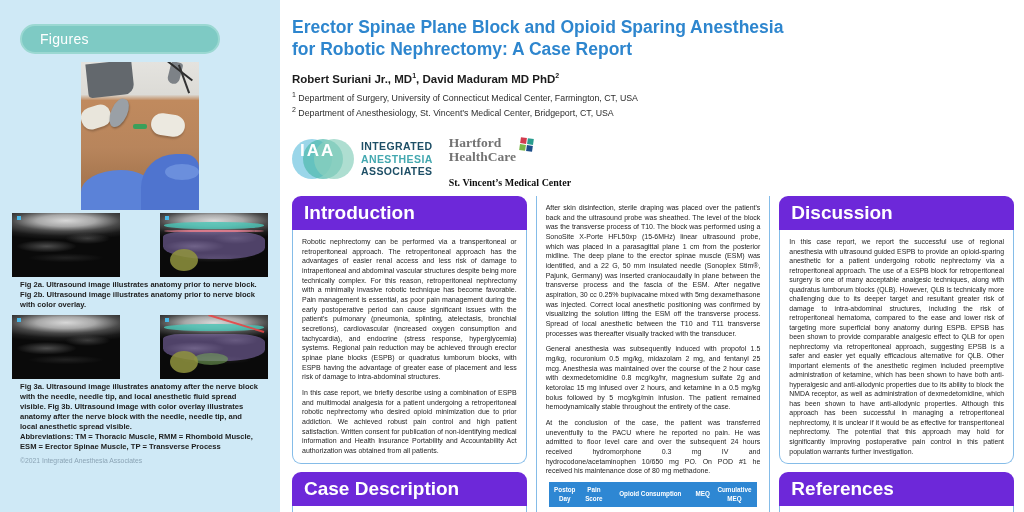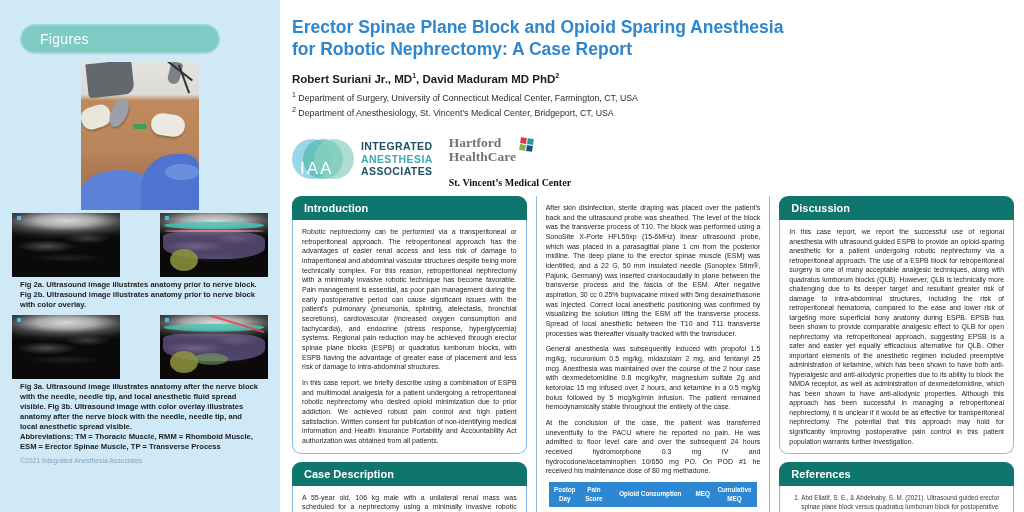--- a/index.html
+++ b/index.html
@@ -75,37 +75,37 @@
   .authors sup, .affil sup { font-size:7px; }
   .affil { font-size:8.8px; color:#2c2c2c; line-height:1.5; }
 
   .logos { display:flex; gap:16px; align-items:flex-start; margin-top:16px; margin-right:4px; }
   .iaa-logo { display:flex; align-items:center; gap:7px; }
   .iaa-circles { position:relative; width:62px; height:46px; flex:none; }
   .iaa-c { position:absolute; width:40px; height:40px; border-radius:50%; top:3px; }
   .iaa-c1 { left:0;  background:rgba(120,200,225,.75); }
   .iaa-c2 { left:11px; background:rgba(78,185,172,.7); }
   .iaa-c3 { left:22px; background:rgba(140,208,190,.7); }
-  .iaa-acronym { position:absolute; top:23px; left:8px; color:#ffffff; font-size:17px; font-weight:normal; letter-spacing:2px; z-index:2; }
+  .iaa-acronym { position:absolute; top:5px; left:8px; color:#ffffff; font-size:17px; font-weight:bold; letter-spacing:2px; z-index:2; }
   .iaa-text { font-size:10.5px; font-weight:bold; line-height:1.18; letter-spacing:.4px; }
   .iaa-l1, .iaa-l3 { color:#1e4f66; }
   .iaa-l2 { color:#43a8b0; }
   .hhc-logo { font-family:"Liberation Serif", serif; }
   .hhc-top { display:flex; align-items:flex-start; gap:4px; }
   .hhc-name { font-size:13.5px; font-weight:bold; color:#737373; line-height:1.05; }
   .hhc-icon { display:grid; grid-template-columns:6px 6px; grid-template-rows:6px 6px; gap:1px; margin-top:2px; transform:rotate(8deg); }
   .hhc-sq1 { background:#d23b4e; } .hhc-sq2 { background:#2a9d8f; }
   .hhc-sq3 { background:#7ab648; } .hhc-sq4 { background:#1d4e89; }
   .hhc-sub { font-size:10px; font-weight:bold; color:#101010; margin-top:13px; }
 
   .columns { display:flex; gap:9px; margin-top:8px; height:386px; overflow:hidden; }
   .col { flex:1; min-width:0; }
   .panel { margin-bottom:8px; }
   .panel-header {
-    background:#0f766e; color:#fff; font-size:11px; font-weight:bold;
+    background:#6d28d9; color:#fff; font-size:19px; font-weight:bold;
     padding:6px 12px; border-radius:9px 9px 0 0;
   }
   .panel-body {
     background:#fff; border:1.5px solid #85bce8; border-top:none;
     border-radius:0 0 9px 9px; padding:7px 9px;
     font-size:7px; line-height:1.38; color:#242424; text-align:justify;
   }
   .panel-body p { margin:0 0 6px; }
   .panel-body p:last-child { margin-bottom:0; }
   .refs-body { font-size:6.3px; text-align:left; }

